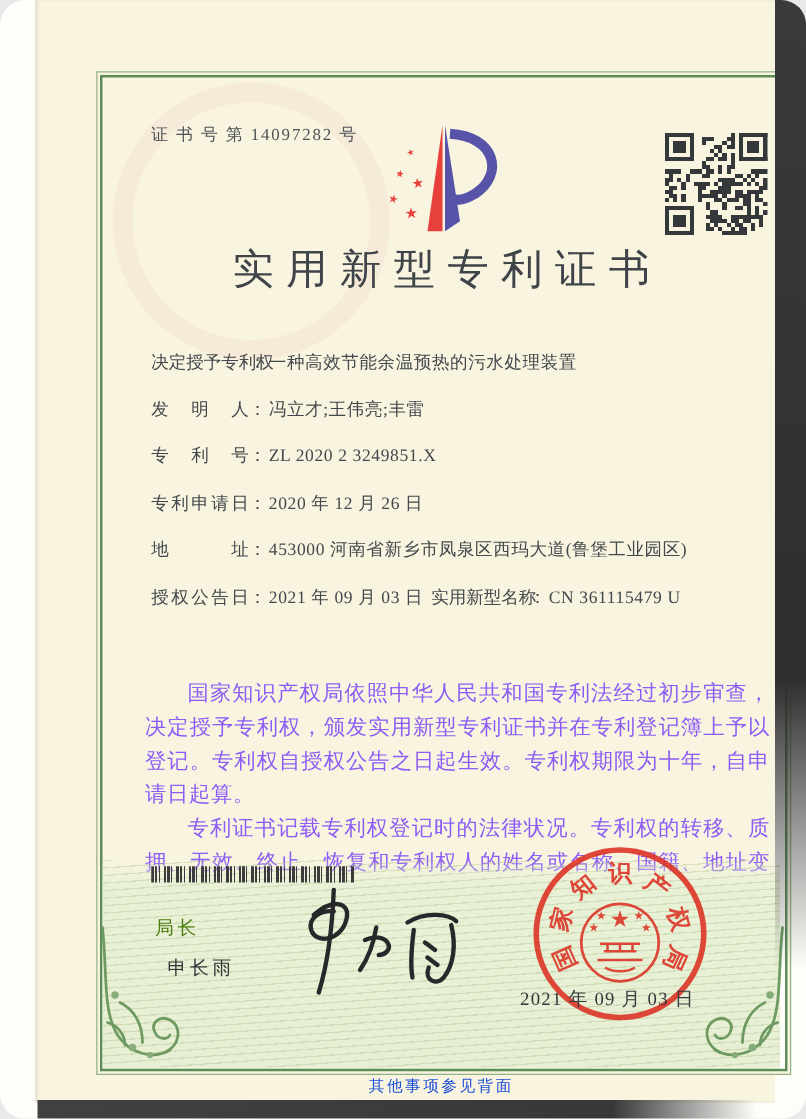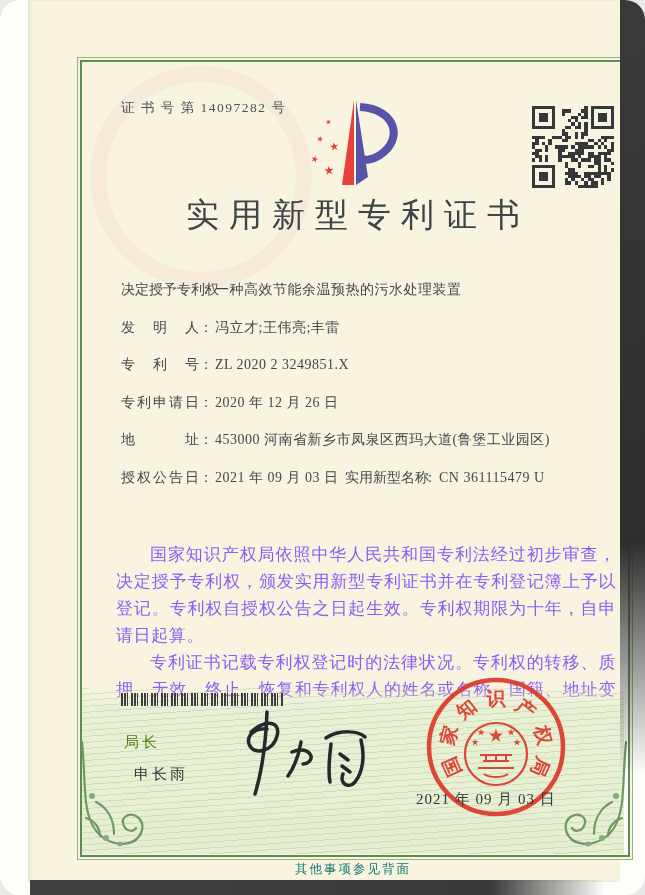--- a/index.html
+++ b/index.html
@@ -48,21 +48,21 @@
   .director-name{position:absolute;left:96px;top:765px;font-size:15px;color:#2f3337;
       font-family:"Liberation Sans","DejaVu Sans",sans-serif;font-weight:500;letter-spacing:3px;margin-left:10px;}
   .signature{position:absolute;left:205px;top:706px;}
   .seal{position:absolute;left:392px;top:671px;opacity:.9;}
   .seal text{fill:#dd3527;font-weight:bold;}
   .seal .ring{stroke:#dd3527;fill:none;}
   .seal-date{position:absolute;left:388px;top:790px;font-size:15px;color:#33383c;letter-spacing:1px;}
   .page-num{position:absolute;left:52px;top:831px;width:546px;text-align:center;
       font-size:12.5px;color:#3f444a;letter-spacing:1px;}
   .back-note{position:absolute;left:52px;top:861px;width:546px;text-align:center;
-      font-size:12.5px;color:#0f766e;letter-spacing:2px;}
+      font-size:12.5px;color:#1d4ed8;letter-spacing:2px;}
   .ornament{position:absolute;}
   .ornament path{stroke:#6e9a62;stroke-width:2.2;fill:none;stroke-linecap:round;}
   .ornament .leaf{fill:#86ac79;stroke:none;}
   .orn-left{left:28px;top:740px;}
   .orn-right{left:534px;top:740px;transform:scaleX(-1);}
 </style>
 </head>
 <body>
 
 <div class="stage">

